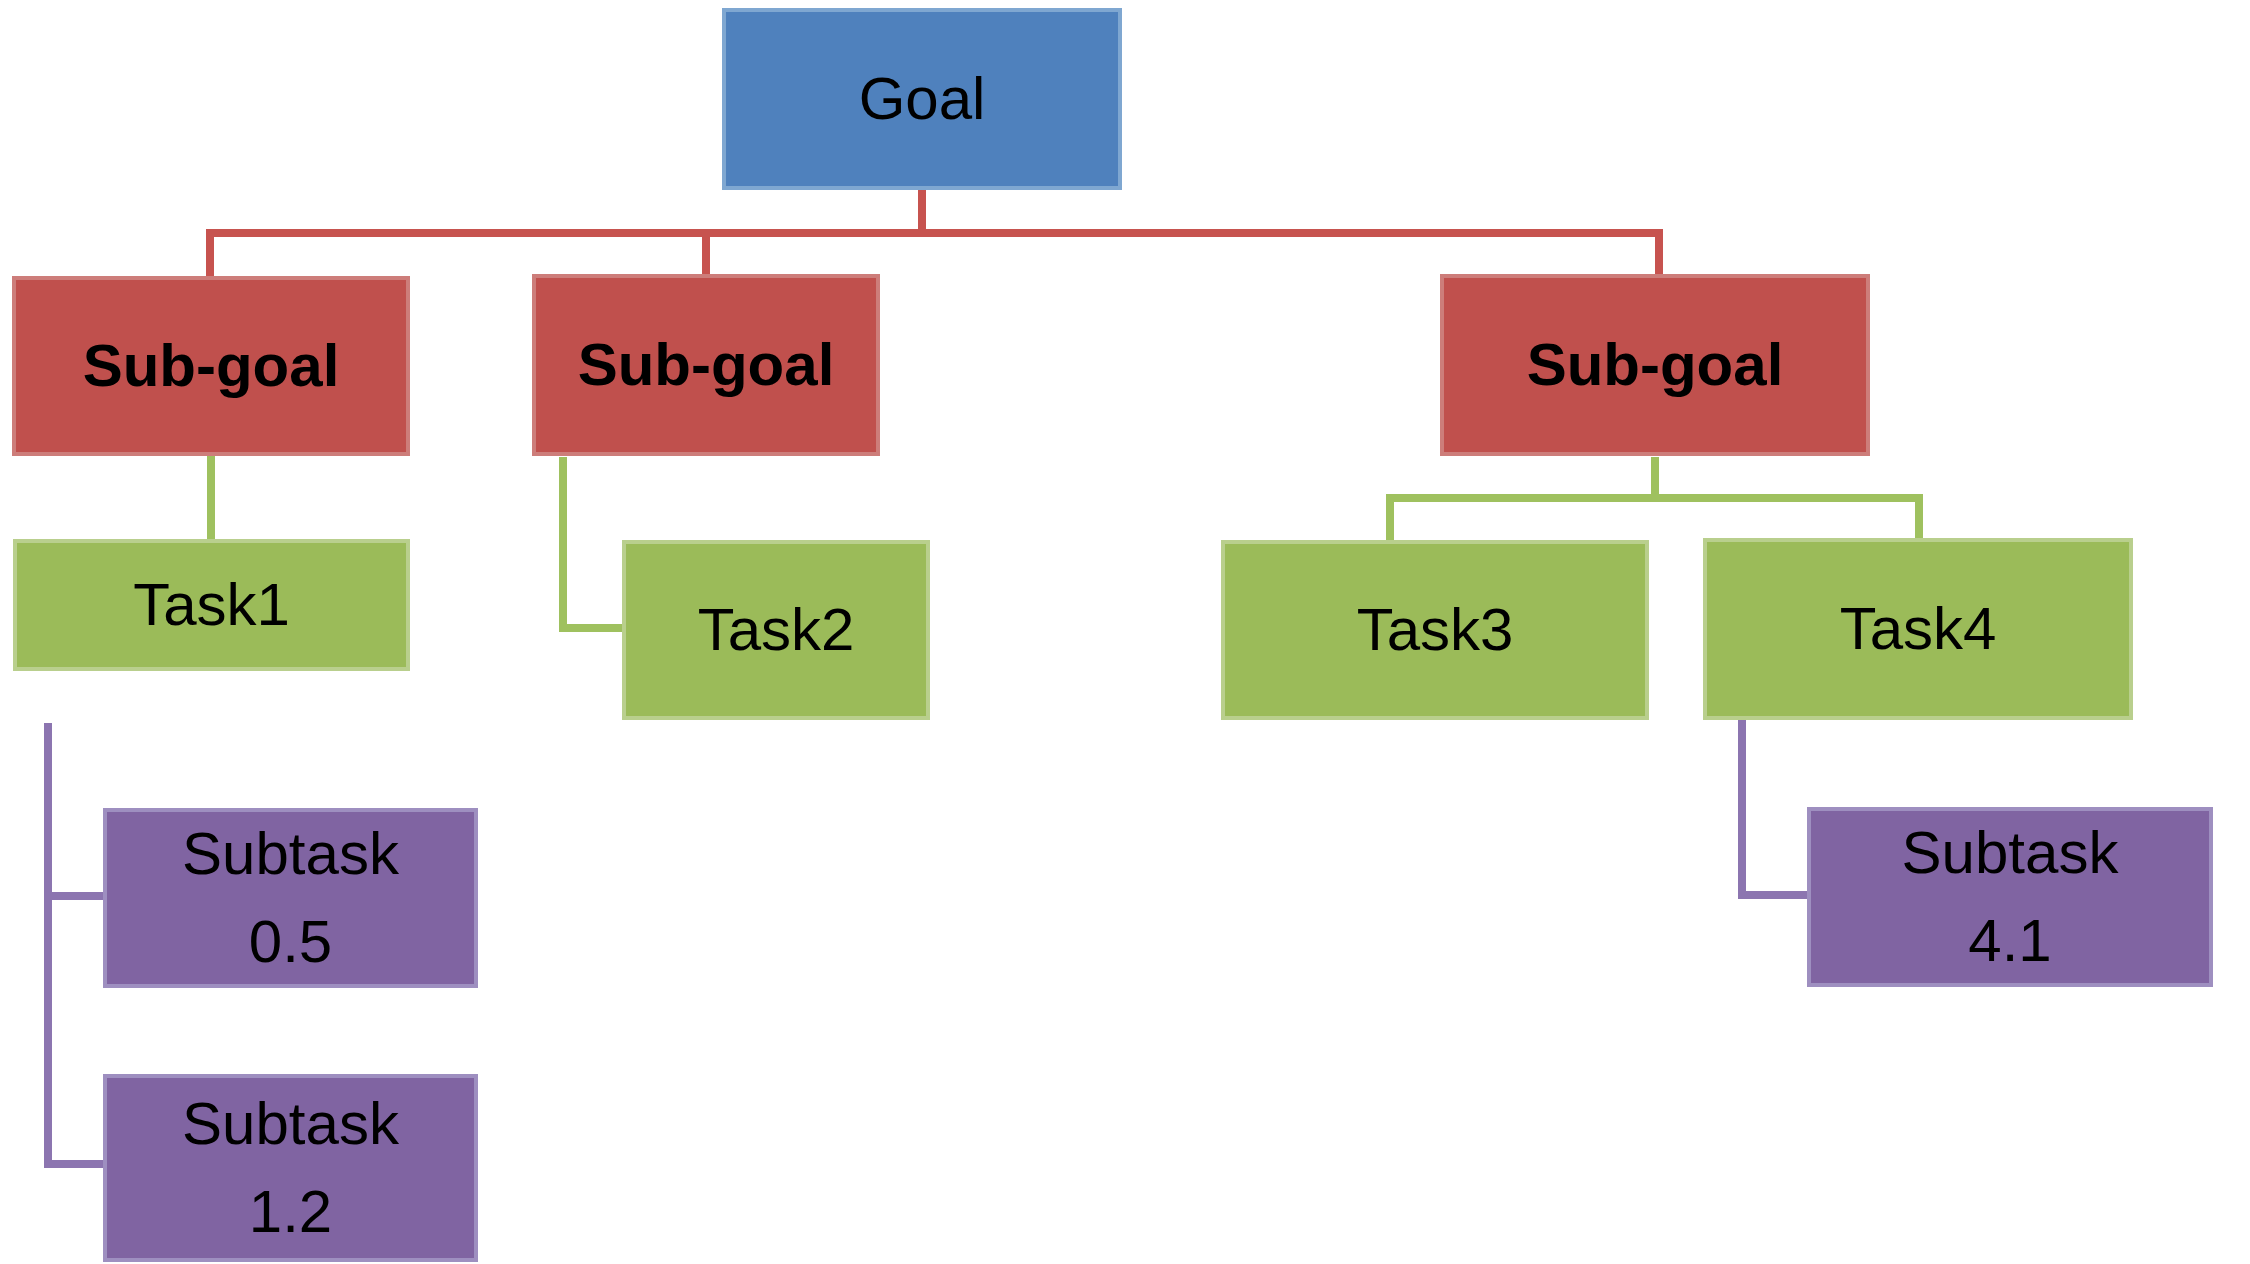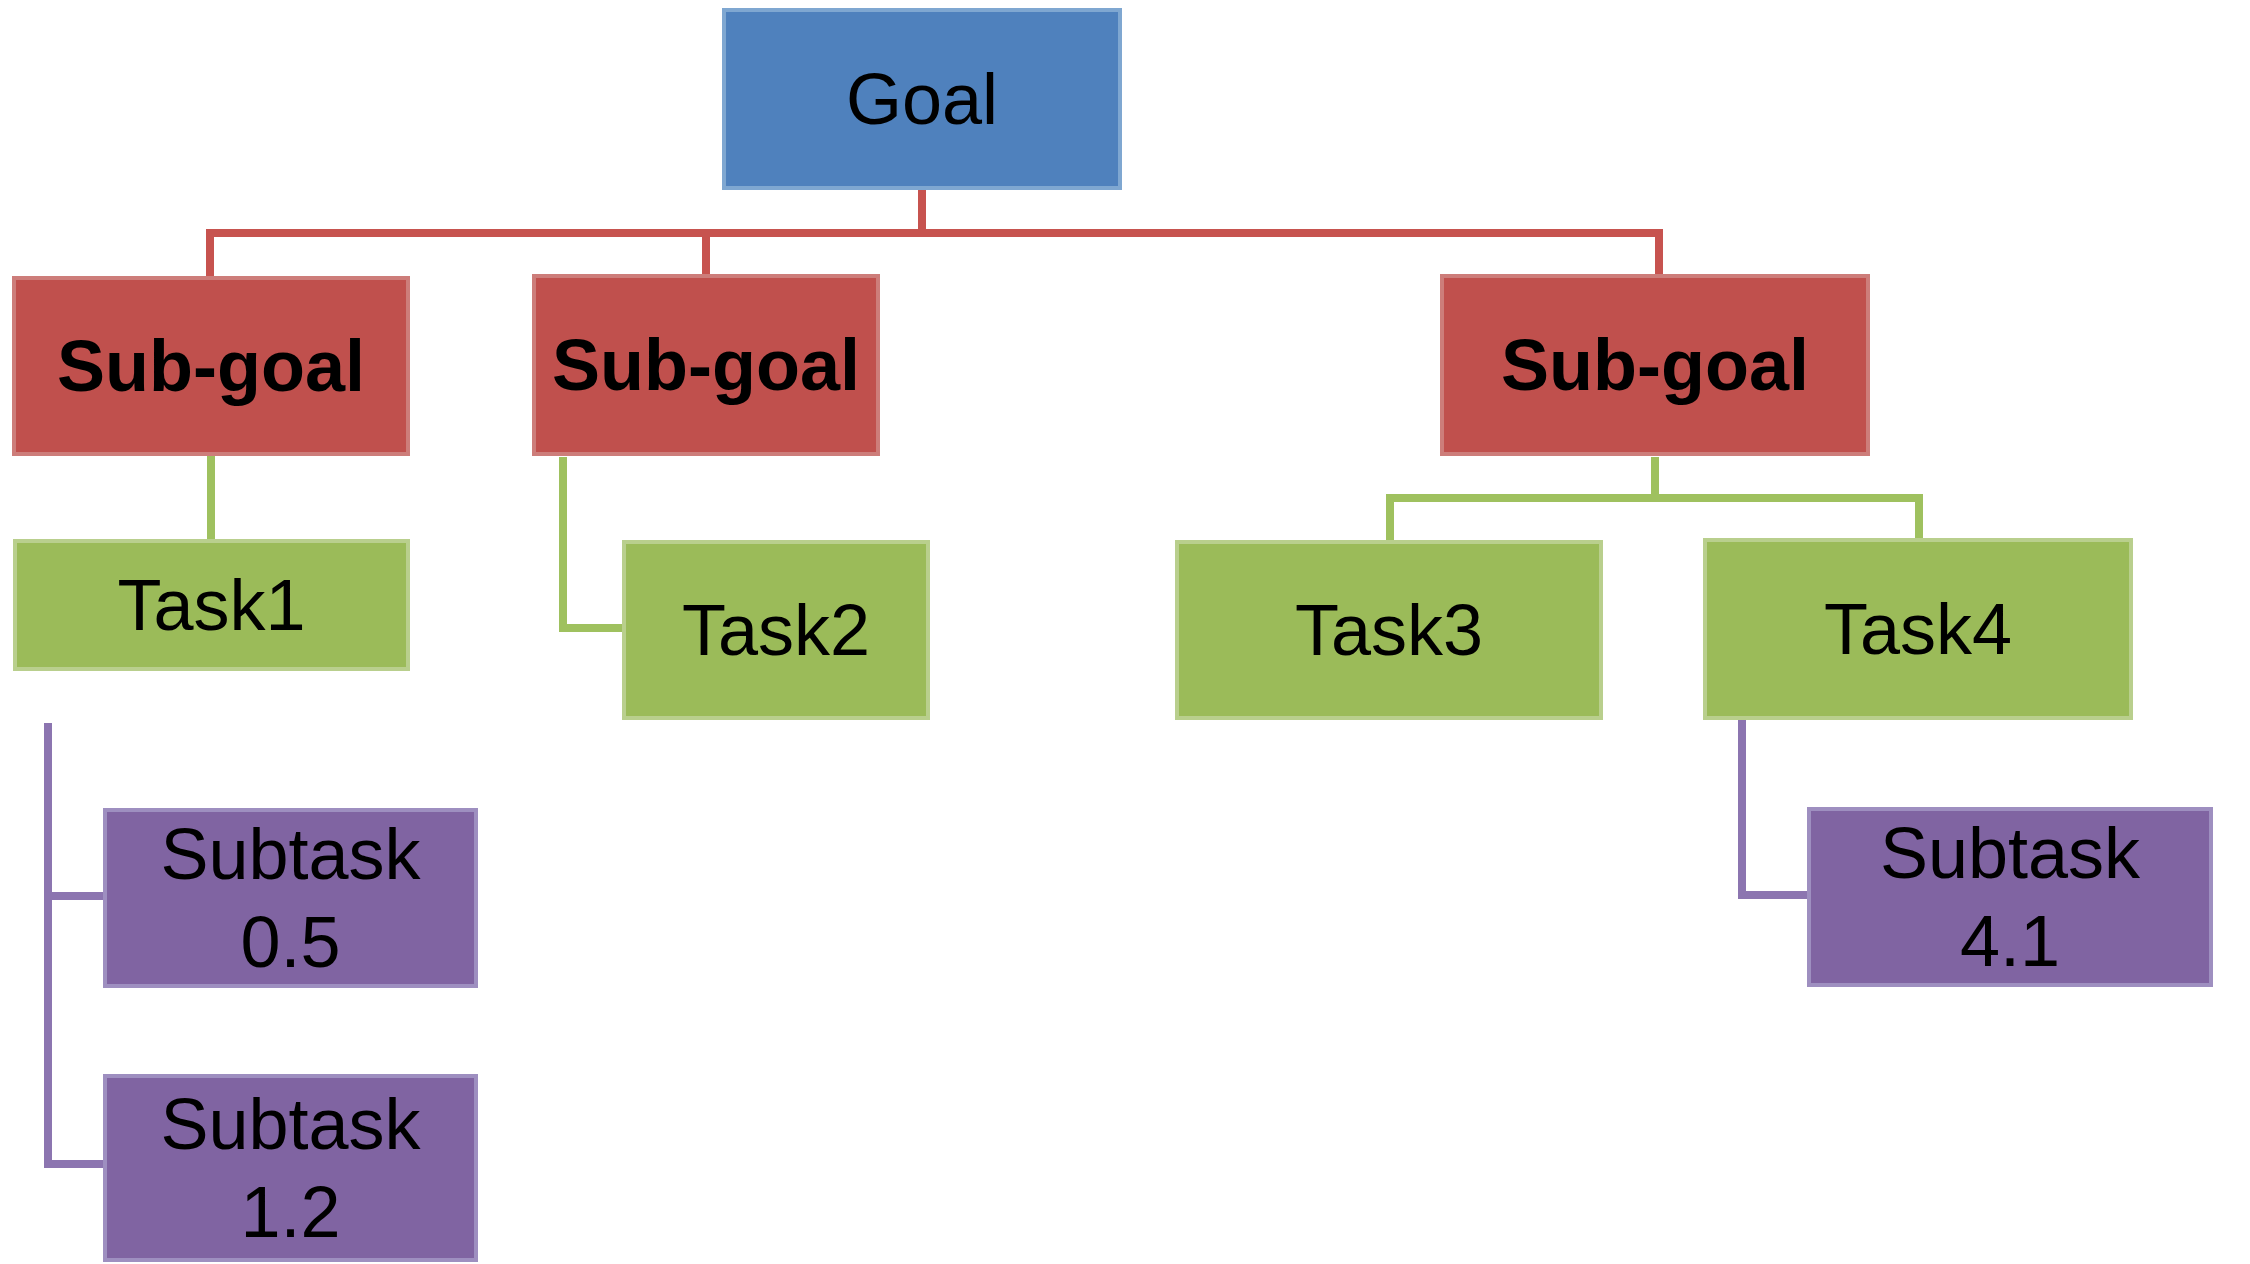--- a/index.html
+++ b/index.html
@@ -16,21 +16,21 @@
     font-family: "Liberation Sans", sans-serif;
   }
   .node {
     position: absolute;
     box-sizing: border-box;
     display: flex;
     flex-direction: column;
     align-items: center;
     justify-content: center;
     text-align: center;
-    font-size: 72px;
+    font-size: 60px;
     line-height: 88px;
     color: var(--text, #000000);
     letter-spacing: 0px;
   }
   .node span { display: block; }
   .node.blue   { background: var(--box-blue);   border: 4px solid var(--box-blue-border); }
   .node.red    { background: var(--box-red);    border: 4px solid var(--box-red-border); font-weight: bold; }
   .node.green  { background: var(--box-green);  border: 4px solid var(--box-green-border); }
   .node.purple { background: var(--box-purple); border: 4px solid var(--box-purple-border); text-align: center; }
   .line { position: absolute; }
@@ -80,21 +80,21 @@
   </div>
 
   <div class="node green" style="left:13px; top:539px; width:397px; height:132px;">
     <span>Task1</span>
   </div>
 
   <div class="node green" style="left:622px; top:540px; width:308px; height:180px;">
     <span>Task2</span>
   </div>
 
-  <div class="node green" style="left:1175px; top:540px; width:428px; height:180px;">
+  <div class="node green" style="left:1221px; top:540px; width:428px; height:180px;">
     <span>Task3</span>
   </div>
 
   <div class="node green" style="left:1703px; top:538px; width:430px; height:182px;justify-content:center;">
     <span>Task4</span>
   </div>
 
   <div class="node purple" style="left:103px; top:808px; width:375px; height:180px;">
     <span>Subtask</span>
     <span>0.5</span>

